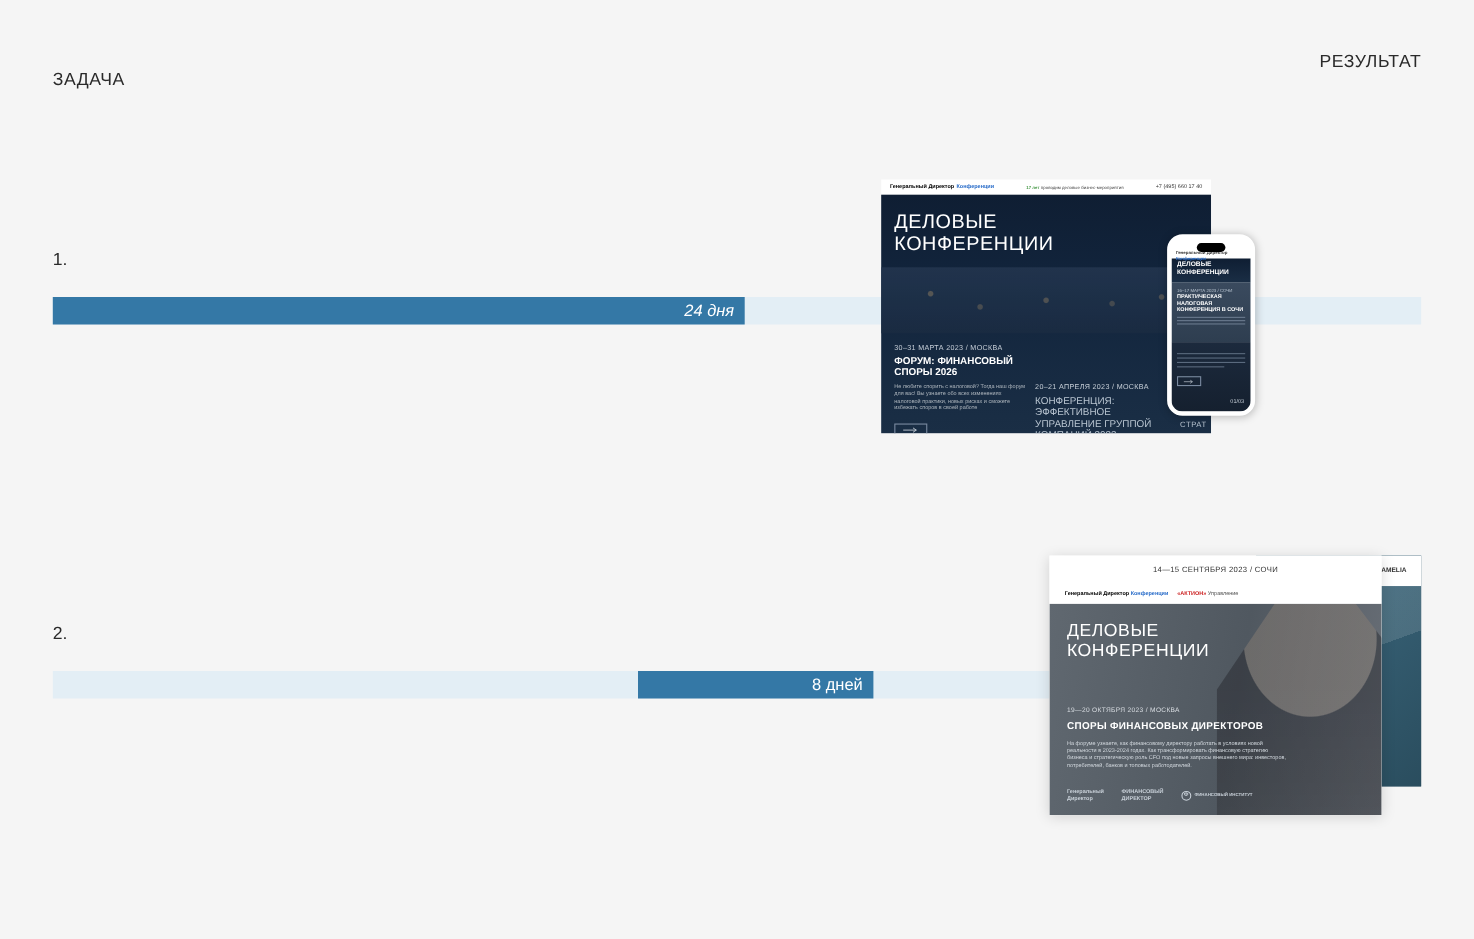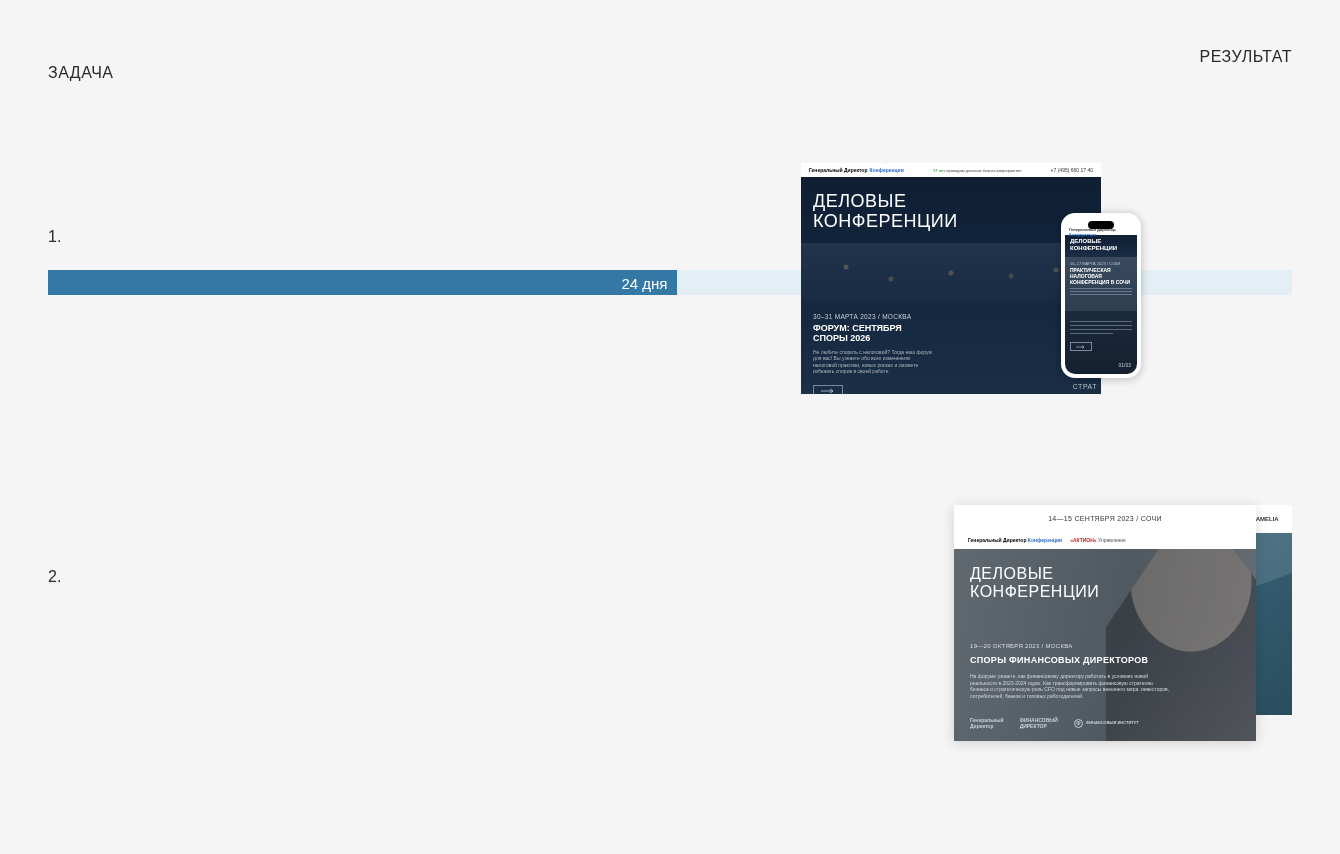--- a/index.html
+++ b/index.html
@@ -64,21 +64,21 @@
     right: 10px;
     top: 50%;
     transform: translateY(-50%);
     color: #fff;
     font-size: 15px;
     white-space: nowrap;
   }
 
   
   #row1 { top: 228px; }
-  #row1 .bar-fill { width: 50.6%; }
+  #row1 .bar-fill { width: 50.6%; font-style: italic; }
 
   
   #row2 { top: 568px; }
   #row2 .bar-fill { left: 42.8%; width: 17.2%; }
 
   
   .preview-group-1 {
     position: absolute;
     left: 801px;
     top: 163px;
@@ -259,20 +259,25 @@
     <div class="bar-fill">
       <span class="bar-fill-text">24 дня</span>
     </div>
   </div>
 </div>
 
 <div class="task-row" id="row2">
   <div class="task-label">
     <span class="task-num">2.</span>
   </div>
+  <div class="bar-track">
+    <div class="bar-fill offset">
+      <span class="bar-fill-text">8 дней</span>
+    </div>
+  </div>
 </div>
 
 <div class="preview-group-1">
   <div class="website-preview">
     <div class="website-header">
       <div class="wh-left">
         <span class="wh-strong">Генеральный Директор</span>
         <span class="wh-blue">Конференции</span>
       </div>
       <div class="wh-mid">
@@ -283,29 +288,38 @@
     </div>
     <div class="website-hero">
       <div class="city-lights"></div>
       <div class="hero-title">
         <div>ДЕЛОВЫЕ</div>
         <div>КОНФЕРЕНЦИИ</div>
       </div>
       <div class="hero-card hero-card-1">
         <div class="hc-date">30–31 МАРТА 2023 / МОСКВА</div>
         <div class="hc-title">
-          <div>ФОРУМ: СЕНТЯБРЯ</div>
+          <div>ФОРУМ: ФИНАНСОВЫЙ</div>
           <div>СПОРЫ 2026</div>
         </div>
         <div class="hc-desc">Не любите спорить с налоговой? Тогда наш форум для вас! Вы узнаете обо всех изменениях налоговой практики, новых рисках и сможете избежать споров в своей работе</div>
         <div class="arrow-btn">
           <svg width="14" height="6" viewBox="0 0 14 6" fill="none" stroke-width="0.8">
               <line x1="0" y1="3" x2="12" y2="3"></line>
               <polyline points="9,1 12,3 9,5"></polyline>
             </svg>
+        </div>
+      </div>
+      <div class="hero-card hero-card-2">
+        <div class="hc-date">20–21 АПРЕЛЯ 2023 / МОСКВА</div>
+        <div class="hc-title">
+          <div>КОНФЕРЕНЦИЯ:</div>
+          <div>ЭФФЕКТИВНОЕ</div>
+          <div>УПРАВЛЕНИЕ ГРУППОЙ</div>
+          <div>КОМПАНИЙ 2023</div>
         </div>
       </div>
       <div style="position:absolute; right:4px; bottom:4px; font-size:7px; color:#b8c4d0; letter-spacing:0.5px;">СТРАТ</div>
     </div>
   </div>
 
   <div class="phone">
     <div class="phone-notch"></div>
     <div class="phone-header">
       <span style="font-weight:700;">Генеральный Директор</span>

